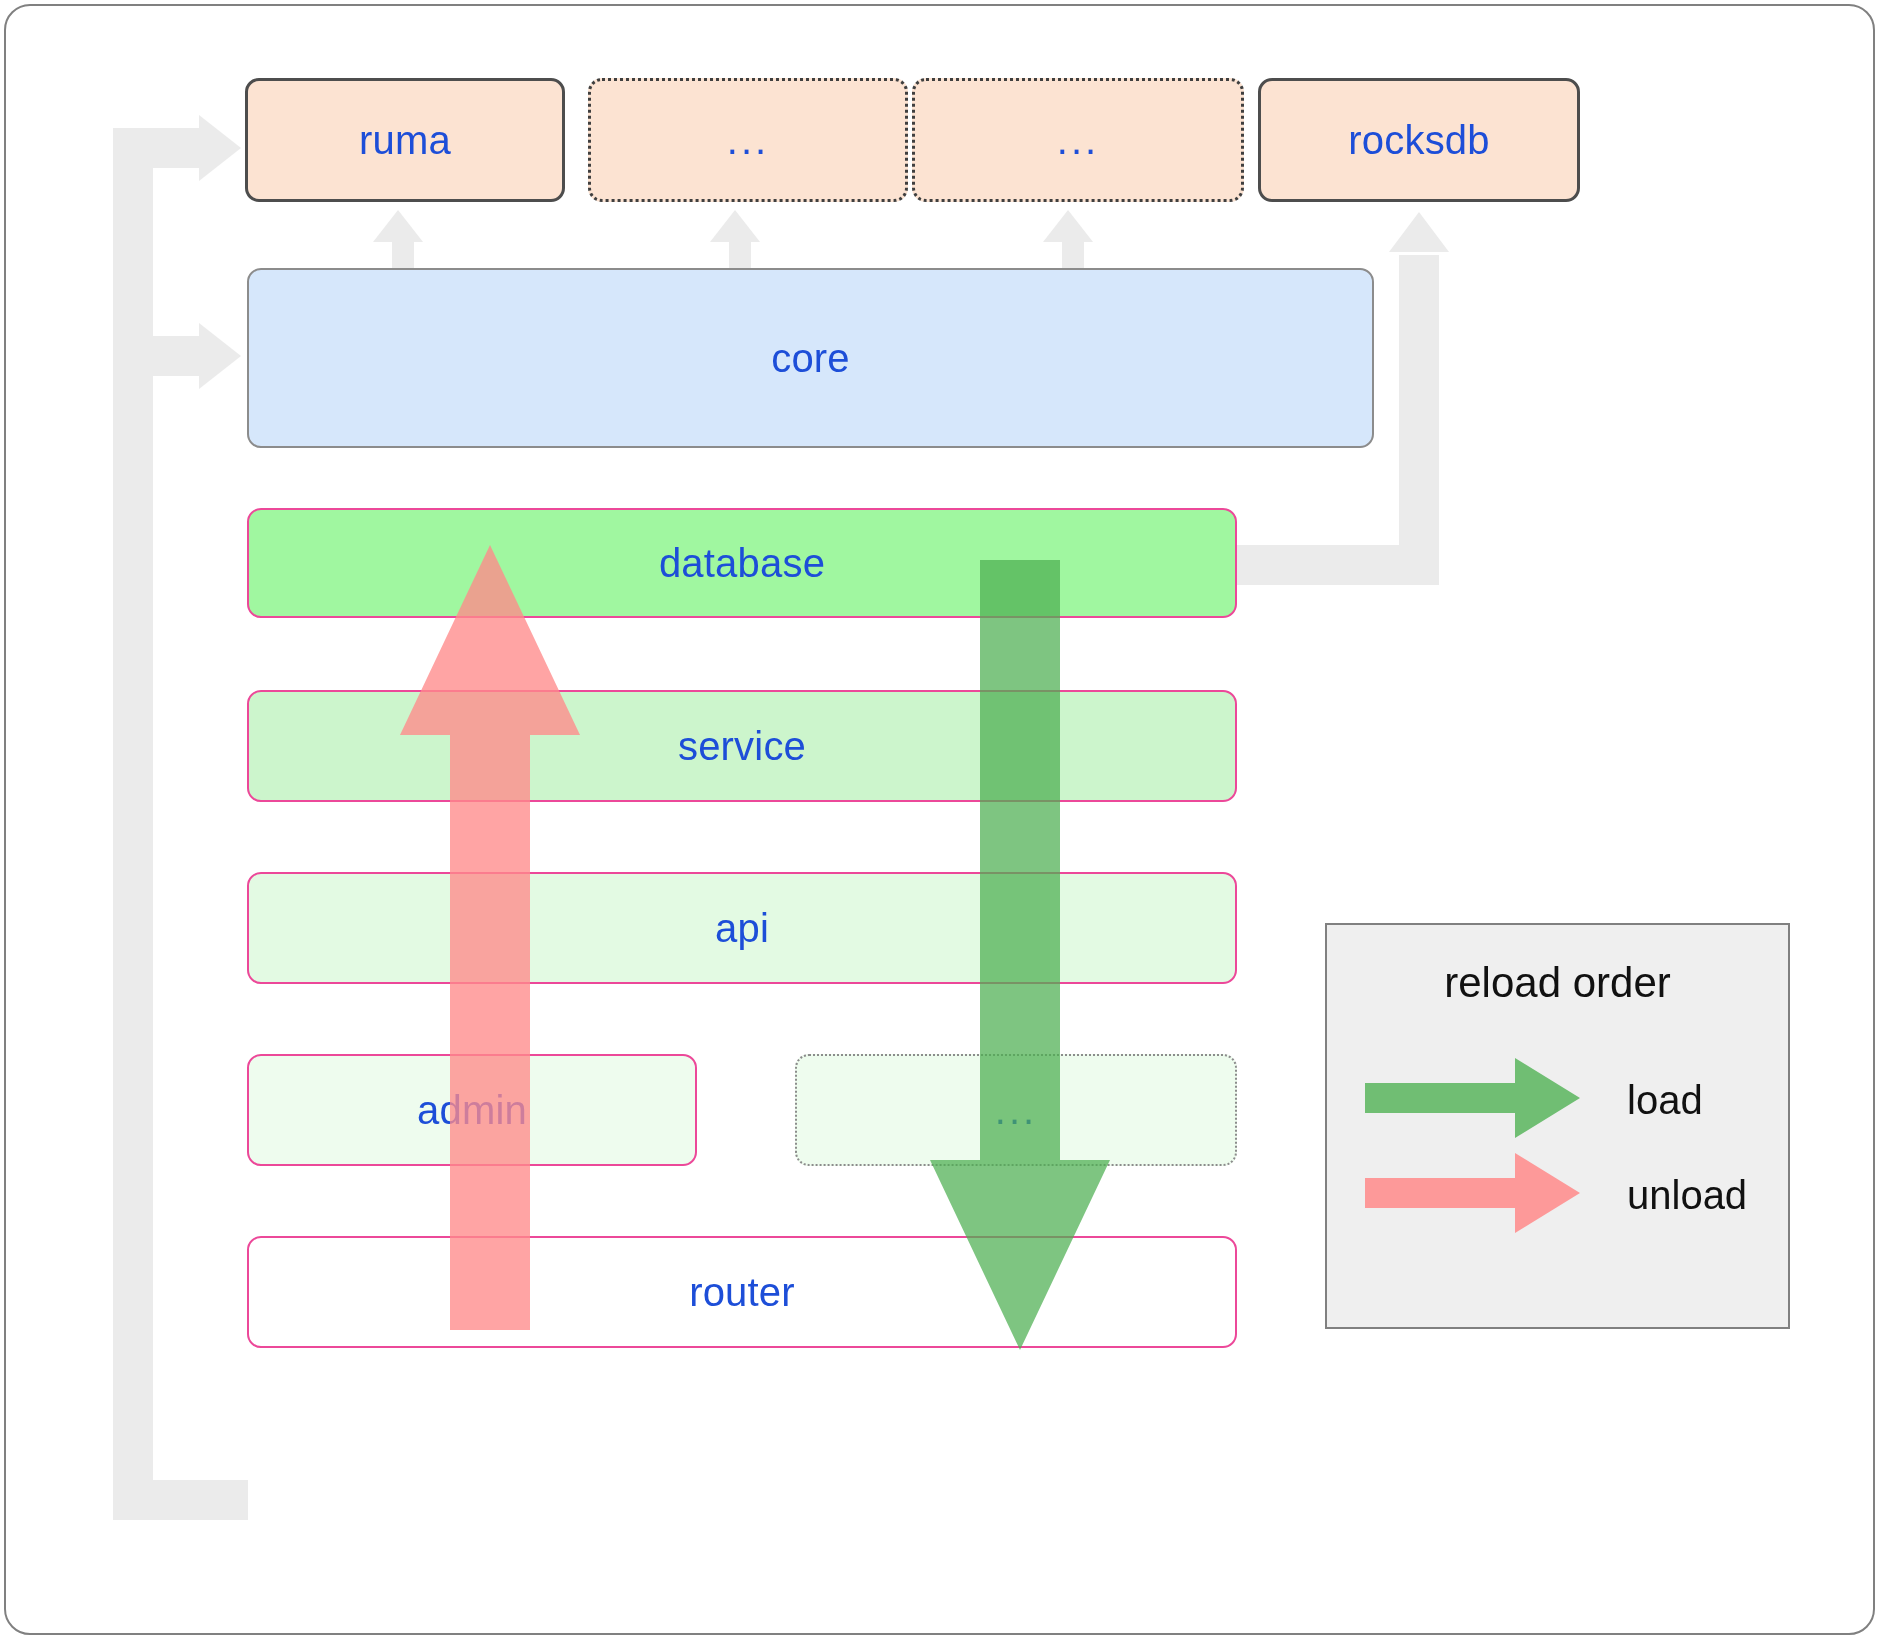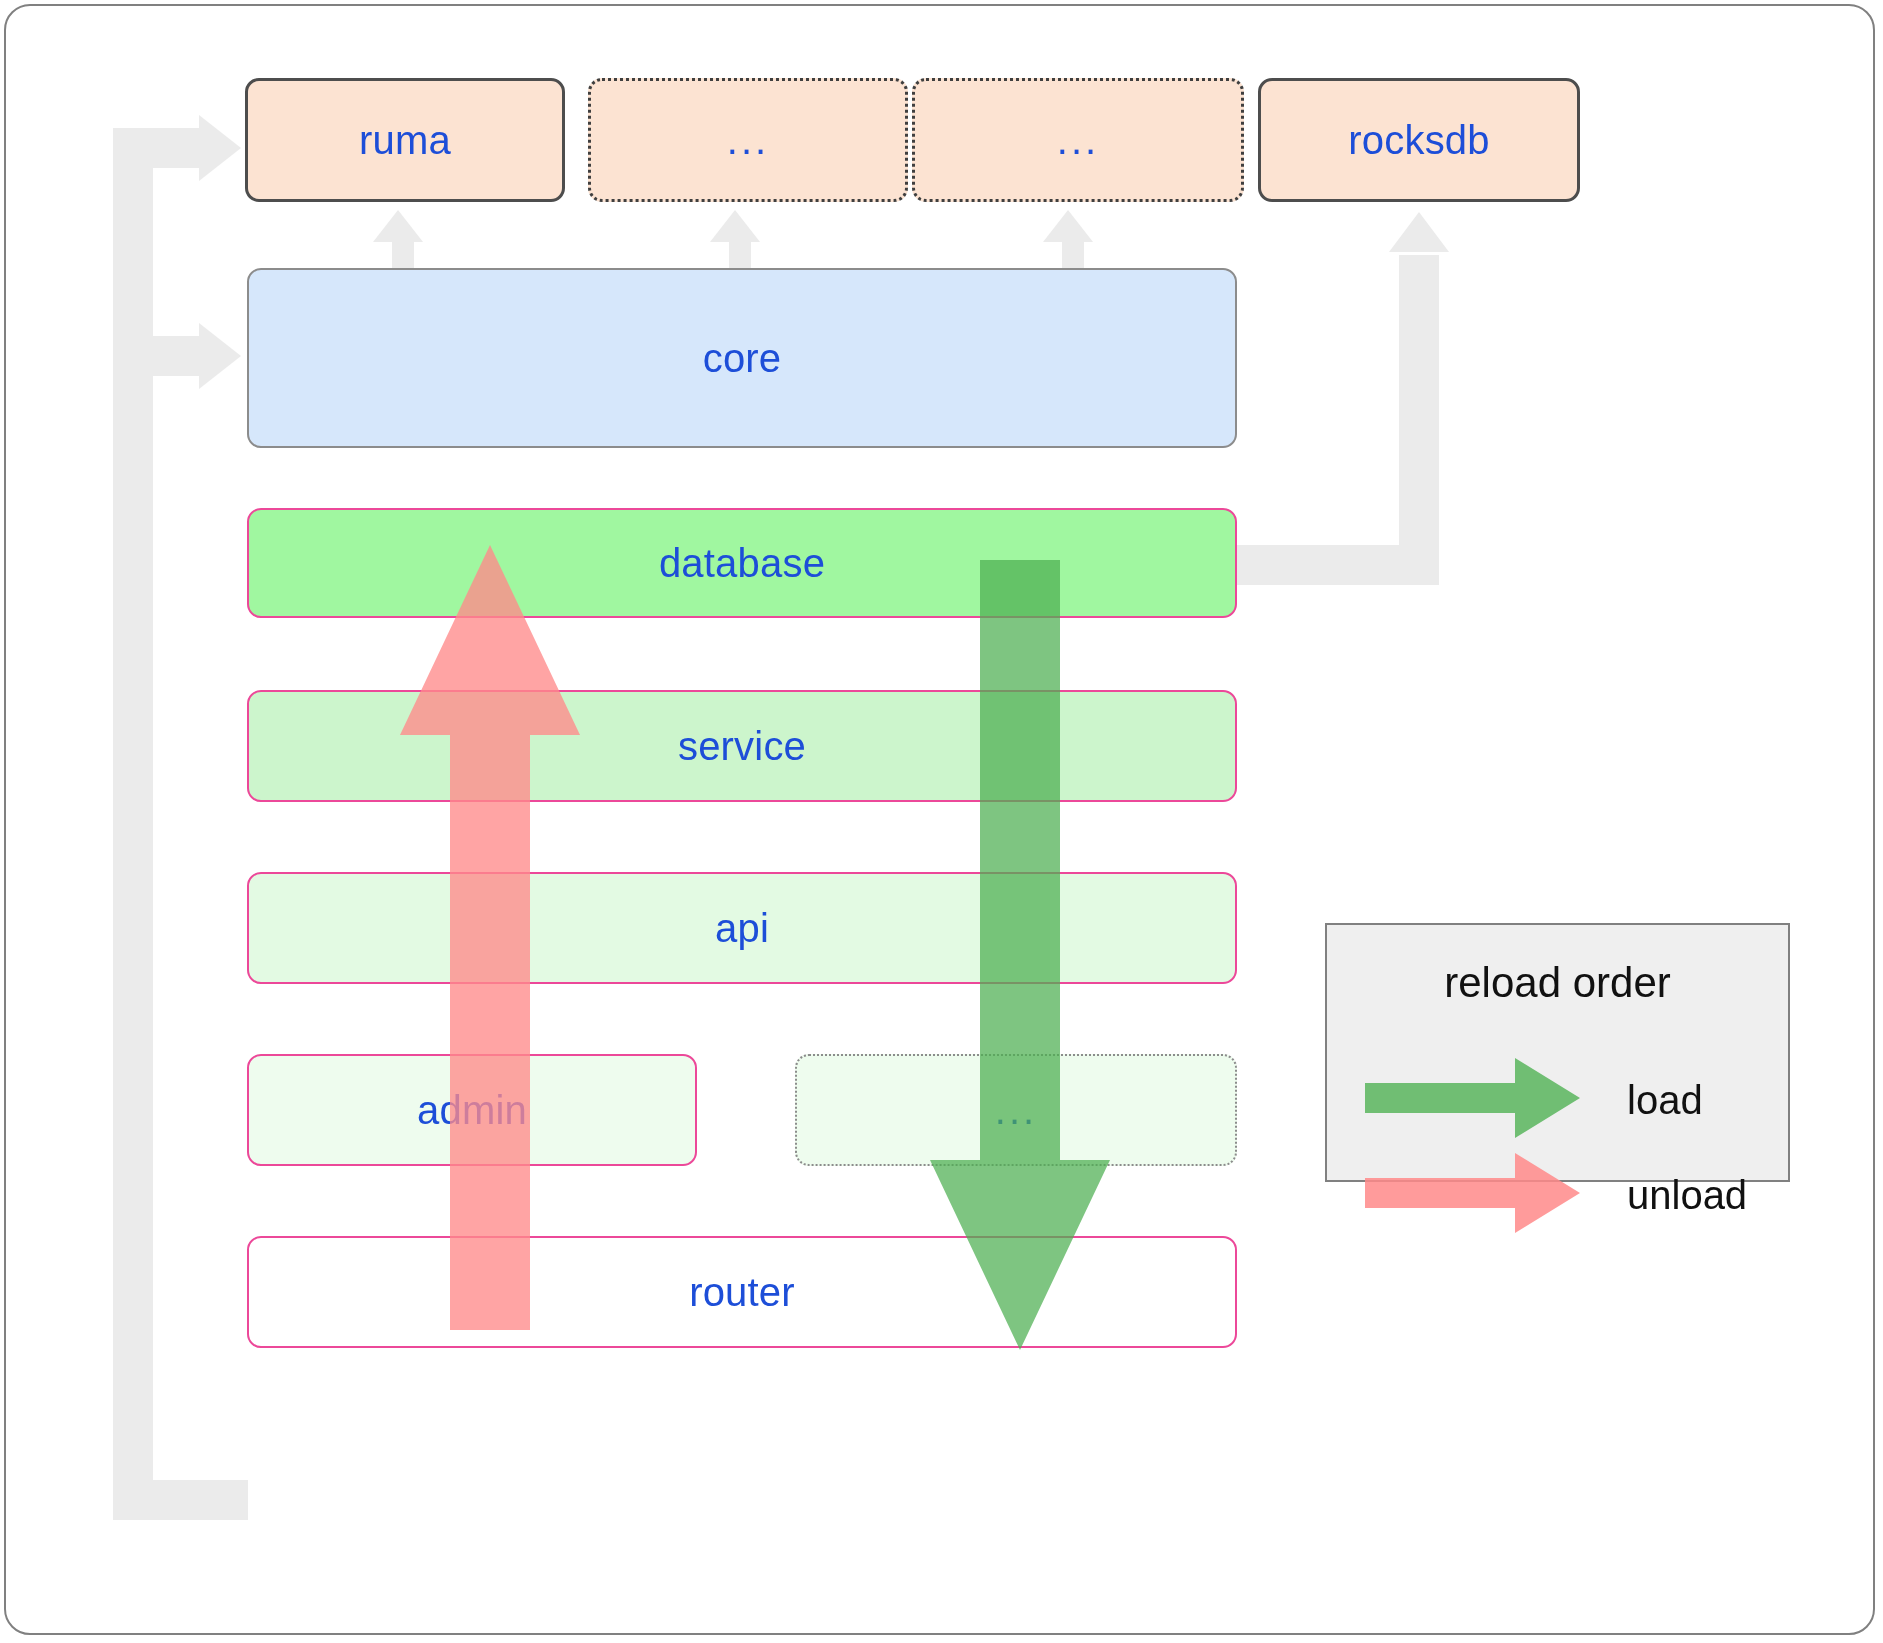--- a/index.html
+++ b/index.html
@@ -187,21 +187,21 @@
   </div>
 
   <div class="node dep dashed dots" style="left:912px; top:78px; width:332px; height:124px;">
     <span>...</span>
   </div>
 
   <div class="node dep" style="left:1258px; top:78px; width:322px; height:124px;">
     <span>rocksdb</span>
   </div>
 
-  <div class="node core-box" style="left:247px; top:268px; width:990px; height:180px;">
+  <div class="node core-box" style="left:247px; top:268px; width:1127px; height:180px;">
     <span>core</span>
   </div>
 
   <div class="node layer" style="left:247px; top:508px; width:990px; height:110px; background:#a0f7a0;">
     <span>database</span>
   </div>
 
   <div class="node layer" style="left:247px; top:690px; width:990px; height:112px; background:#ccf5cc;text-align:right;">
     <span>service</span>
   </div>
@@ -228,21 +228,21 @@
       <polygon points="100,0 190,190 140,190 140,785 60,785 60,190 10,190" fill="#ff8a8a" fill-opacity="0.78"></polygon>
     </svg>
   </div>
 
   <div class="flow" style="left:920px; top:560px; width:200px; height:790px;">
     <svg width="200" height="790" viewBox="0 0 200 790">
       <polygon points="60,0 140,0 140,600 190,600 100,790 10,600 60,600" fill="#4caf50" fill-opacity="0.72"></polygon>
     </svg>
   </div>
 
-  <div id="legend" style="left:1325px; top:923px; width:465px; height:259px;">
+  <div id="legend" style="left:1325px; top:923px; width:465px; height:406px;">
     <div id="legend-title">reload order</div>
 
     <div class="legend-row" style="top:130px;">
       <div class="legend-arrow">
         <svg width="220" height="80" viewBox="0 0 220 80">
           <polygon points="0,25 150,25 150,0 215,40 150,80 150,55 0,55" fill="#4caf50" fill-opacity="0.78"></polygon>
         </svg>
       </div>
       <span class="legend-label">load</span>
     </div>

